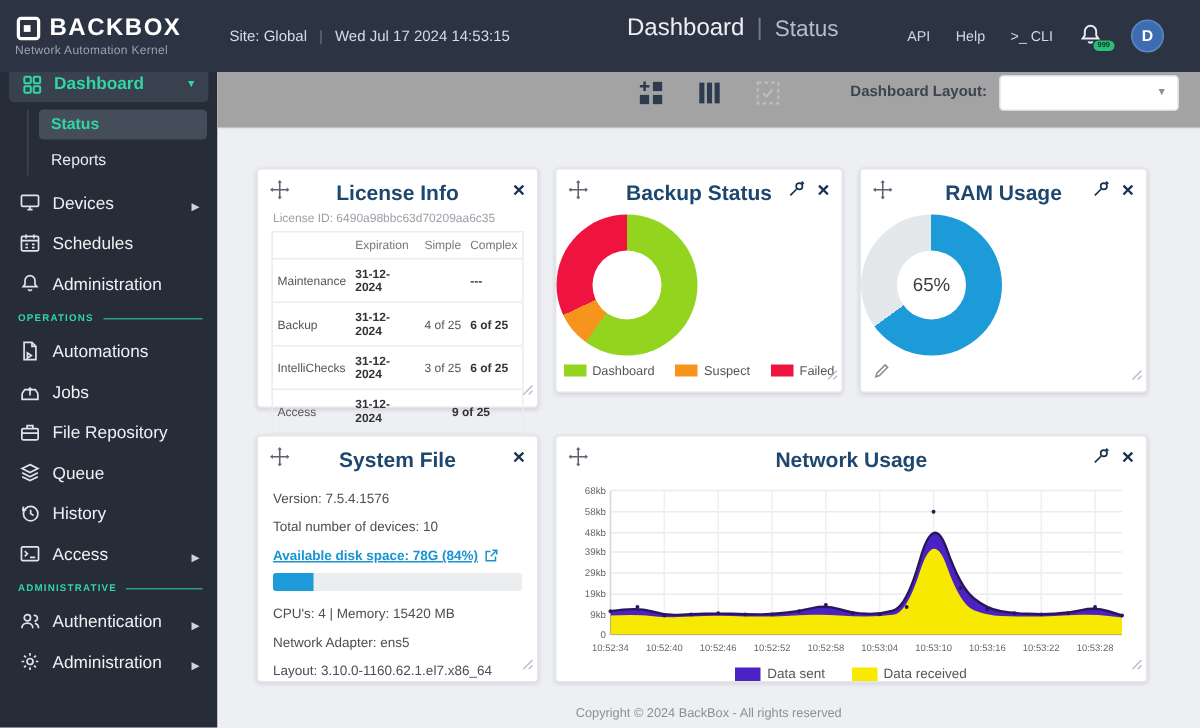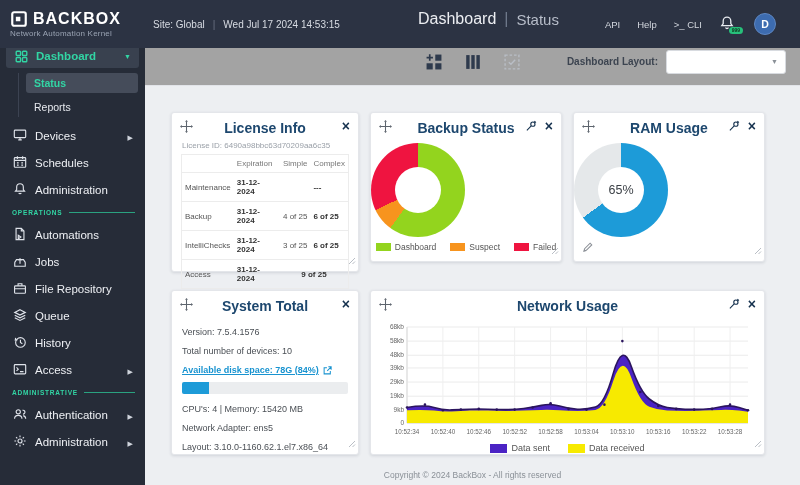--- a/index.html
+++ b/index.html
@@ -441,21 +441,21 @@
   </div>
 
   <div class="card" id="card-system">
     <div class="card-head">
       <span class="move-ic">
         <svg width="13" height="13" viewBox="0 0 16 16">
             <path d="M8 1.5v13M1.5 8h13" stroke="currentColor" stroke-width="1.3"></path>
             <path d="M8 0l1.8 2.3H6.2zM8 16l1.8-2.3H6.2zM0 8l2.3-1.8v3.6zM16 8l-2.3-1.8v3.6z" fill="currentColor"></path>
           </svg>
       </span>
-      <div class="card-title">System Total</div>
+      <div class="card-title">System File</div>
       <div class="head-right">
           <span class="close-ic">×</span>
         </div>
     </div>
     <div class="sys-body">
       <div class="sys-line">Version: 7.5.4.1576</div>
       <div class="sys-line">Total number of devices: 10</div>
       <div class="sys-link">
         <span>Available disk space: 78G (84%)</span>
         <span style="display:flex;">

